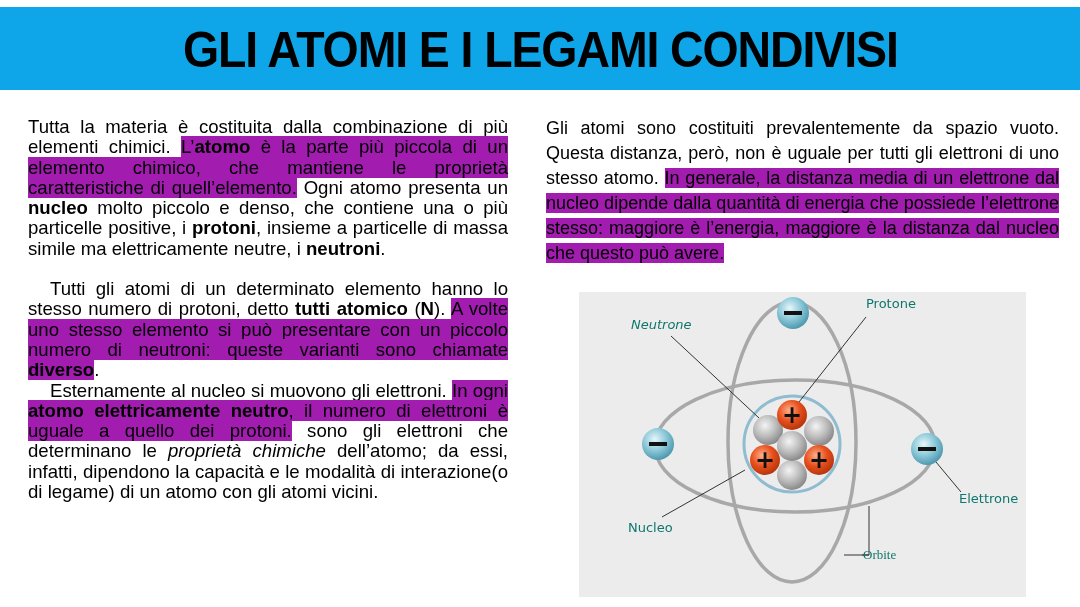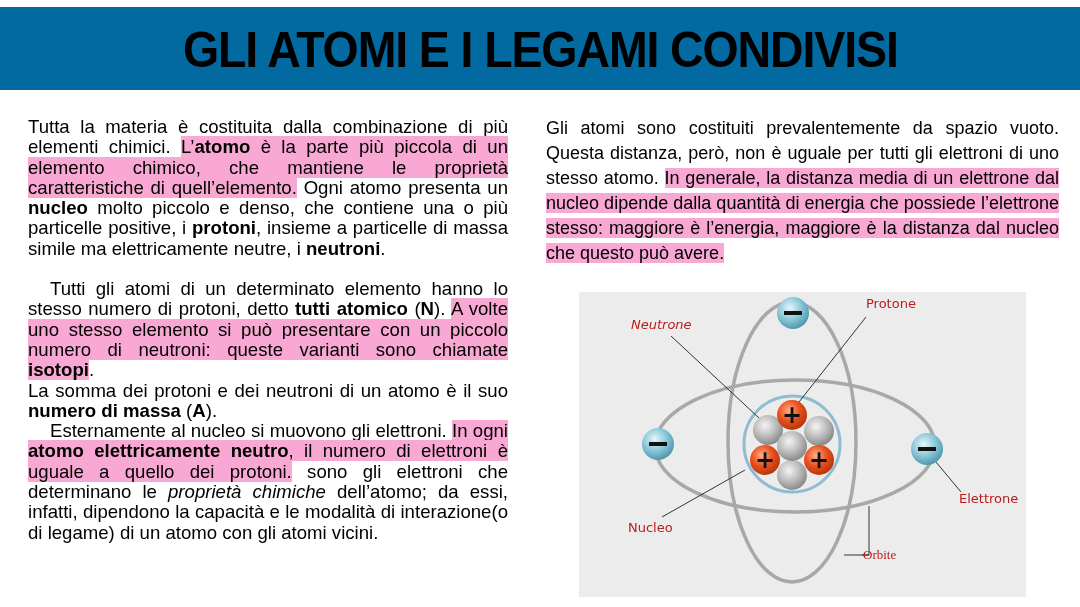--- a/index.html
+++ b/index.html
@@ -14,21 +14,21 @@
     overflow: hidden;
     font-family: "Liberation Sans", sans-serif;
     color: #000;
   }
   .banner {
     position: absolute;
     left: 0;
     top: 7px;
     width: 1080px;
     height: 83px;
-    background: #0369a1;
+    background: #0ea5e9;
     display: flex;
     align-items: center;
     justify-content: center;
   }
   .banner h1 {
     margin: 0;
     font-family: "Liberation Sans", sans-serif;
     font-weight: bold;
     font-size: 50px;
     letter-spacing: -1.2px;
@@ -56,21 +56,21 @@
     position: absolute;
     left: 546px;
     top: 116px;
     width: 513px;
     font-size: 18px;
     line-height: 25px;
     text-align: justify;
   }
   .col-right p { margin: 0; }
   .hl {
-    background: #f9a8d4;
+    background: #a21caf;
     margin-top: 15px;
   }
   .indent {
     display: inline-block;
     width: 22px;
   }
   .diagram {
     position: absolute;
     left: 579px;
     top: 292px;
@@ -80,39 +80,38 @@
   }
   .diagram svg {
     position: absolute;
     left: 0;
     top: 0;
   }
   .dlabel {
     position: absolute;
     font-family: "DejaVu Sans", sans-serif;
     font-size: 13px;
-    color: #b91c1c;
+    color: #0f766e;
     white-space: nowrap;
   }
 </style>
 </head>
 <body>
 
 <div class="banner">
   <h1>GLI ATOMI E I LEGAMI CONDIVISI</h1>
 </div>
 
 <div class="col-left">
   <p><span>Tutta la materia è costituita dalla combinazione di più elementi chimici. </span><span class="hl"><span>L’</span><b>atomo</b><span> è la parte più piccola di un elemento chimico, che mantiene le proprietà caratteristiche di quell’elemento.</span></span><span> Ogni atomo presenta un </span><b>nucleo</b><span> molto piccolo e denso, che contiene una o più particelle positive, i </span><b>protoni</b><span>, insieme a particelle di massa simile ma elettricamente neutre, i </span><b>neutroni</b><span>.</span></p>
 
   <div class="gap"></div>
 
-  <p><span class="indent"></span><span>Tutti gli atomi di un determinato elemento hanno lo stesso numero di protoni, detto </span><b>tutti atomico</b><span> (</span><b>N</b><span>). </span><span class="hl"><span>A volte uno stesso elemento si può presentare con un piccolo numero di neutroni: queste varianti sono chiamate </span><b>isotopi</b></span><span>.</span></p>
+  <p><span class="indent"></span><span>Tutti gli atomi di un determinato elemento hanno lo stesso numero di protoni, detto </span><b>tutti atomico</b><span> (</span><b>N</b><span>). </span><span class="hl"><span>A volte uno stesso elemento si può presentare con un piccolo numero di neutroni: queste varianti sono chiamate </span><b>diverso</b></span><span>.</span></p>
 
-  <p><span>La somma dei protoni e dei neutroni di un atomo è il suo </span><b>numero di massa</b><span> (</span><b>A</b><span>).</span></p>
 
   <p><span class="indent"></span><span>Esternamente al nucleo si muovono gli elettroni. </span><span class="hl"><span>In ogni </span><b>atomo elettricamente neutro</b><span>, il numero di elettroni è uguale a quello dei protoni.</span></span><span> sono gli elettroni che determinano le </span><i>proprietà chimiche</i><span> dell’atomo; da essi, infatti, dipendono la capacità e le modalità di interazione(o di legame) di un atomo con gli atomi vicini.</span></p>
 </div>
 
 <div class="col-right">
   <p><span>Gli atomi sono costituiti prevalentemente da spazio vuoto. Questa distanza, però, non è uguale per tutti gli elettroni di uno stesso atomo. </span><span class="hl">In generale, la distanza media di un elettrone dal nucleo dipende dalla quantità di energia che possiede l’elettrone stesso: maggiore è l’energia, maggiore è la distanza dal nucleo che questo può avere.</span></p>
 </div>
 
 <div class="diagram">
   <svg width="447" height="305" viewBox="0 0 447 305">

